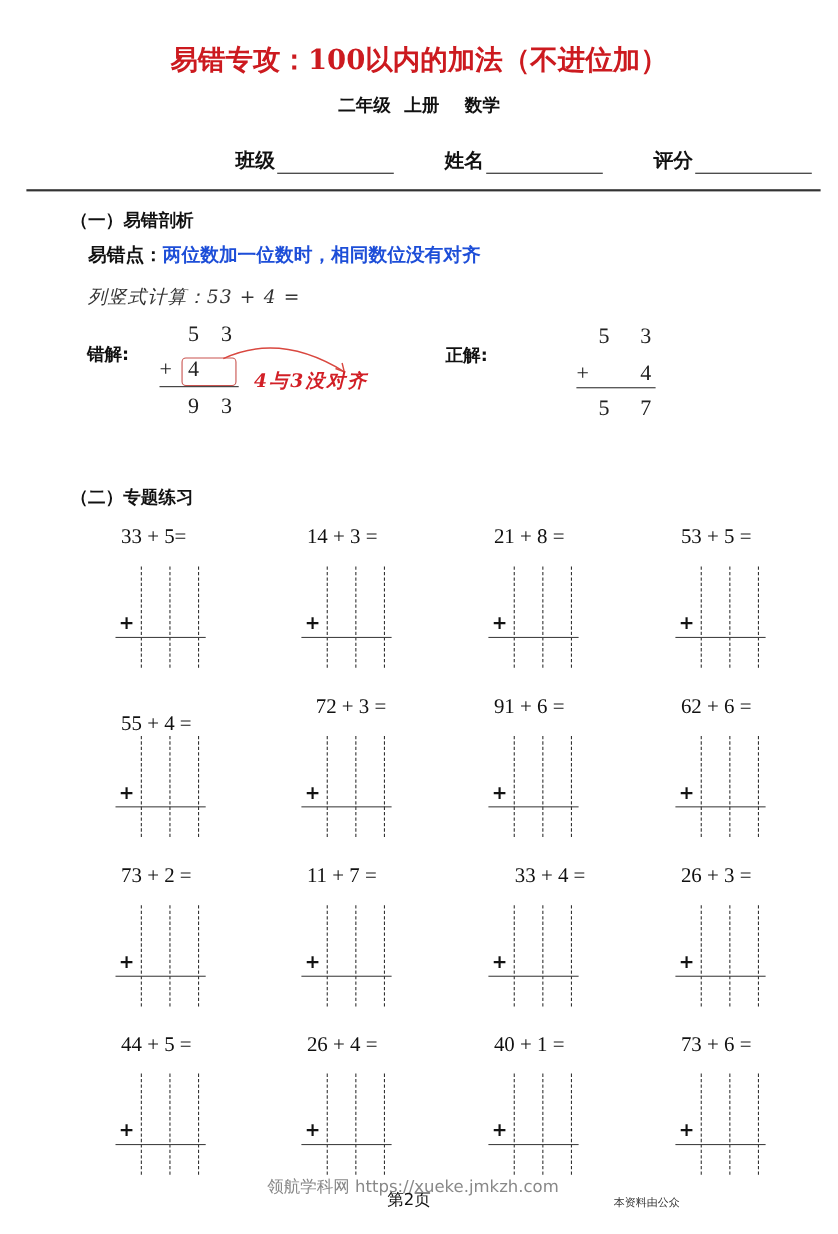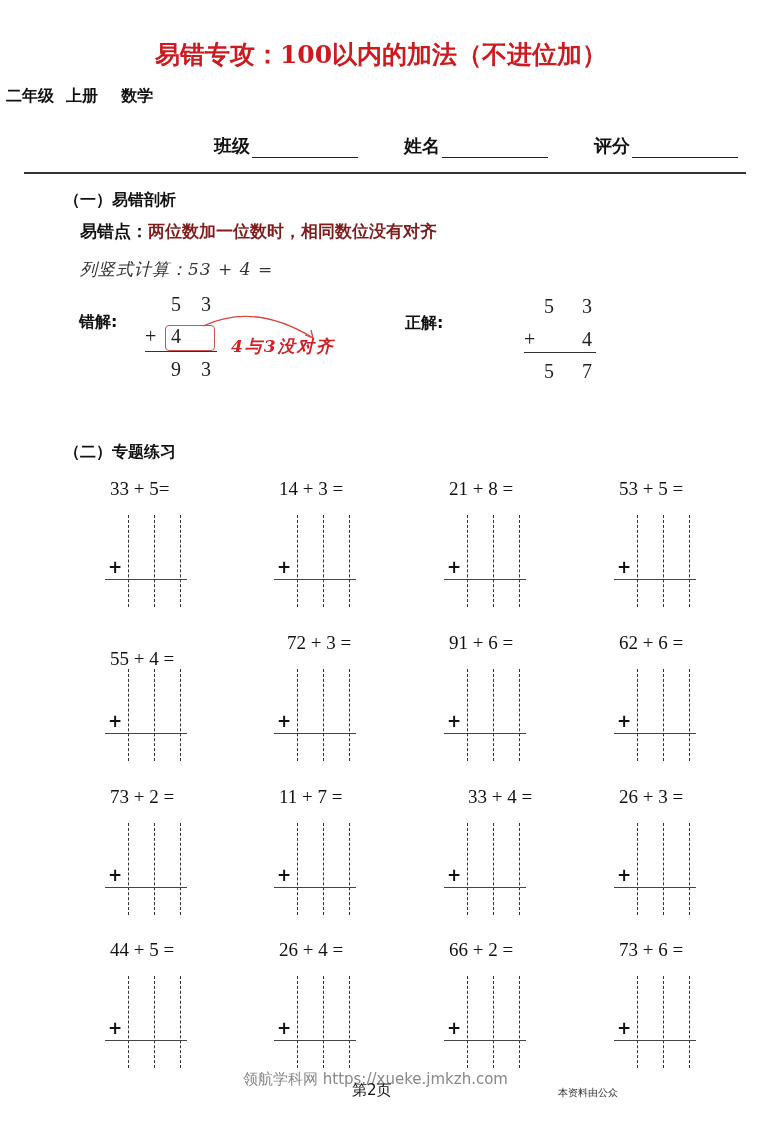--- a/index.html
+++ b/index.html
@@ -1,29 +1,29 @@
 <!DOCTYPE html>
 <html><head>
 <meta charset="utf-8">
 <style>
   html, body { margin:0; padding:0; background:#ffffff; }
   body { width:762px; height:1122px; position:relative; overflow:hidden;
          font-family:"DejaVu Sans", "Liberation Sans", sans-serif; color:#111; }
   .abs { position:absolute; white-space:nowrap; }
   .title { left:0; width:762px; top:38px; text-align:center; color:#cc1a1f;
            font-family:"DejaVu Serif","Liberation Serif",serif; font-weight:bold; font-size:25px; letter-spacing:0px; }
-  .subtitle { left:0; width:762px; top:86px; font-size:16px; font-weight:bold; }
+  .subtitle { left:0; width:762px; top:86px; text-align:center; font-size:16px; font-weight:bold; }
   .subtitle span { margin:0 6px; }
   .info { top:134px; left:178px; font-size:18px; font-weight:bold; display:flex; align-items:flex-end; }
   .info .lbl { margin-right:2px;margin-left:36px; }
   .info .blank { display:inline-block; border-bottom:1.5px solid #222; height:18px; margin-right:10px; }
   .rule { left:24px; top:172px; width:722px; height:0; border-top:2px solid #333; }
   .sec-head { font-size:16px; font-weight:bold; }
   .hl-label { font-size:17px; font-weight:bold; }
-  .hl-text { font-size:17px; font-weight:bold; color:#7f1d1d; }
+  .hl-text { font-size:17px; font-weight:bold; color:#1d4ed8; }
   .calc { font-family:"DejaVu Serif","Liberation Serif",serif; font-size:17px; color:#333; letter-spacing:1px; }
   .num { font-family:"Liberation Serif","DejaVu Serif",serif; font-size:20px; color:#222; }
   .plus { font-family:"Liberation Serif","DejaVu Serif",serif; font-size:20px; color:#222; }
   .solid-line { height:0; border-top:1.5px solid #333; }
   .redbox { border:1.5px solid #c9534f; border-radius:4px; }
   .note { color:#d21f26; font-family:"DejaVu Serif","Liberation Serif",serif; font-size:17px; font-weight:bold; font-style:italic; letter-spacing:2px; }
   .problem { font-family:"Liberation Serif","DejaVu Serif",serif; font-size:19px; color:#111; }
   .dash { width:0; border-left:1.5px dashed #333; }
   .uline { height:0; border-top:1.5px solid #444; }
   .wplus { font-size:17px; font-weight:bold; color:#111; }
@@ -186,21 +186,21 @@
       <div class="abs wplus" style="left: 3px; top: 42px;">+</div>
     </div>
     <div class="abs problem" style="left: 279px; top: 939px;">26 + 4 =</div>
     <div class="abs" style="left: 274px; top: 976px; width: 84px; height: 92px;">
       <div class="abs dash" style="left: 23px; top: 0px; height: 92px;"></div>
       <div class="abs dash" style="left: 49px; top: 0px; height: 92px;"></div>
       <div class="abs dash" style="left: 75px; top: 0px; height: 92px;"></div>
       <div class="abs uline" style="left: 0px; top: 64px; width: 82px;"></div>
       <div class="abs wplus" style="left: 3px; top: 42px;">+</div>
     </div>
-    <div class="abs problem" style="left: 449px; top: 939px;">66 + 2 =</div>
+    <div class="abs problem" style="left: 449px; top: 939px;">40 + 1 =</div>
     <div class="abs" style="left: 444px; top: 976px; width: 84px; height: 92px;">
       <div class="abs dash" style="left: 23px; top: 0px; height: 92px;"></div>
       <div class="abs dash" style="left: 49px; top: 0px; height: 92px;"></div>
       <div class="abs dash" style="left: 75px; top: 0px; height: 92px;"></div>
       <div class="abs uline" style="left: 0px; top: 64px; width: 82px;"></div>
       <div class="abs wplus" style="left: 3px; top: 42px;">+</div>
     </div>
     <div class="abs problem" style="left: 619px; top: 939px;">73 + 6 =</div>
     <div class="abs" style="left: 614px; top: 976px; width: 84px; height: 92px;">
       <div class="abs dash" style="left: 23px; top: 0px; height: 92px;"></div>

